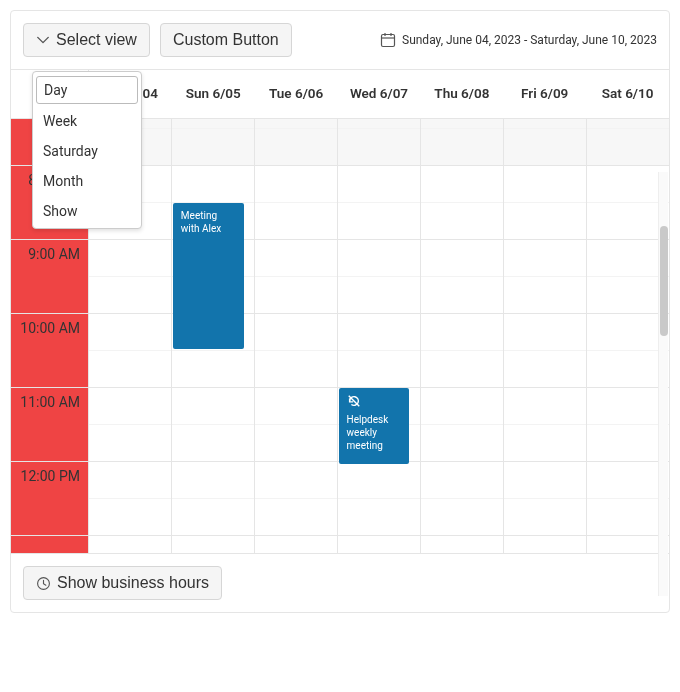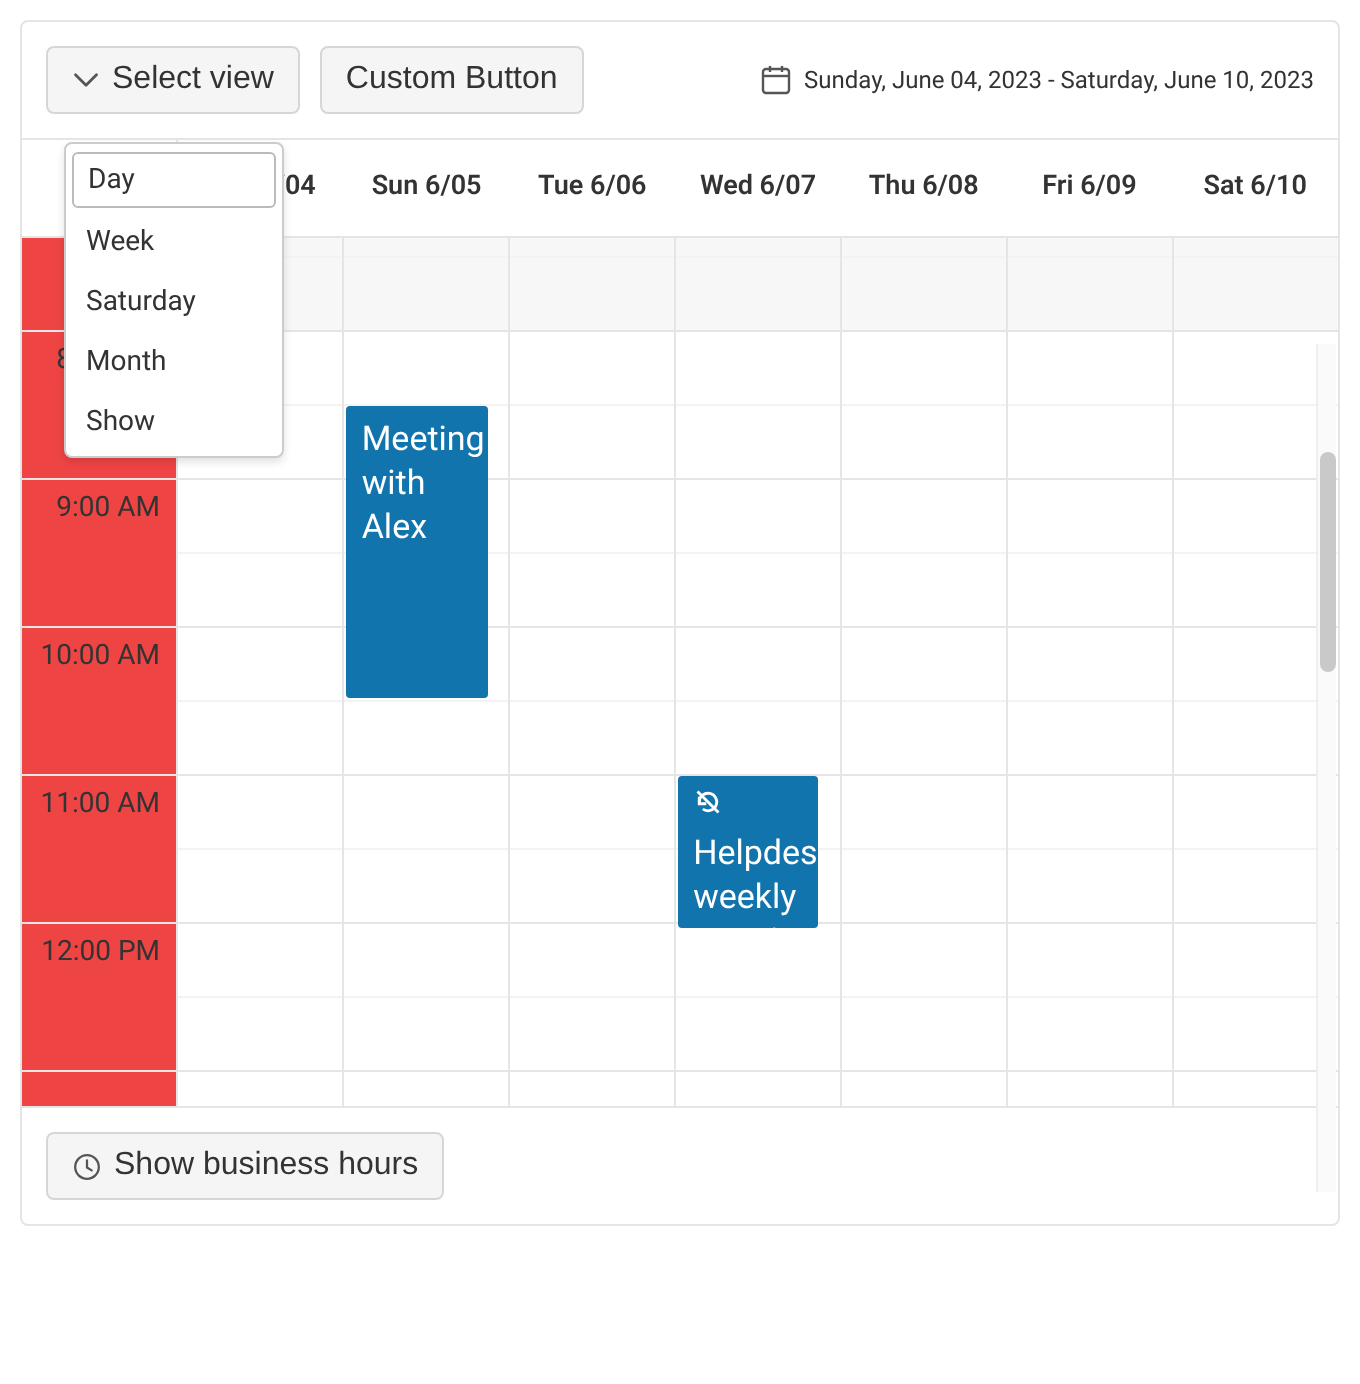--- a/index.html
+++ b/index.html
@@ -114,21 +114,21 @@
     .day-col { flex:1; border-right:1px solid #e5e5e5; position:relative; }
     .day-col:last-child { border-right: none; }
     .slot { height:37px; border-bottom:1px solid #f3f3f3; }
     .slot.hour { border-bottom:1px solid #e5e5e5; }
     .slot.shade { background:#f7f7f7; }
     .events-layer { position:absolute; inset:0; pointer-events:none; }
     .event {
       position:absolute;
       background:#1274ac;
       color:#fff;
-      font-size:17px;
+      font-size:10px;
       padding:6px 8px;
       line-height:1.3;
       border-radius:2px;
       pointer-events:auto;
       overflow:hidden;
     }
     .event-icon { display:inline-block; width:14px; height:14px; margin-bottom:2px; }
     .footer {
       padding: 12px;
       border-top: 1px solid #e5e5e5;

